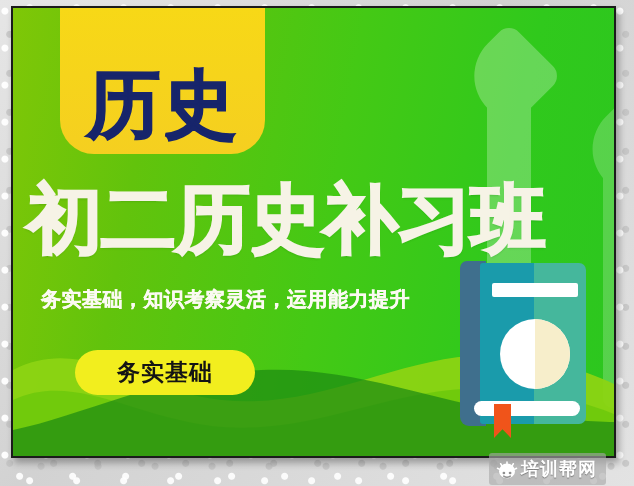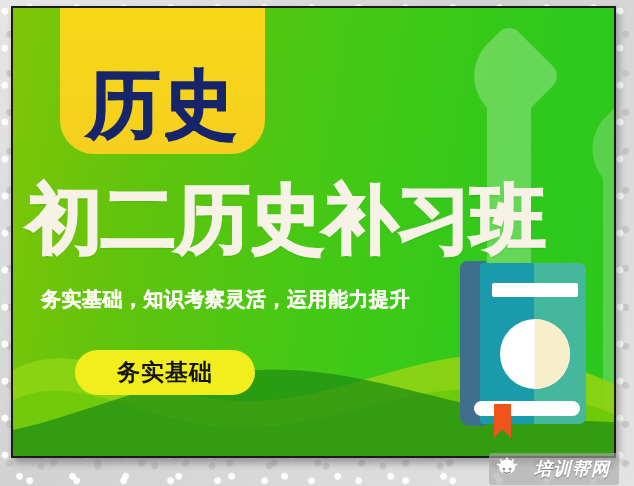--- a/index.html
+++ b/index.html
@@ -117,24 +117,23 @@
     background:#f7eecb;}
   #book-band-bottom{position:absolute;left:14px;top:140px;width:106px;height:15px;
     background:#ffffff;border-radius:8px;}
   #book-bookmark{position:absolute;left:34px;top:143px;width:17px;height:34px;
     background:#f0541a;
     clip-path:polygon(0 0,100% 0,100% 100%,50% 74%,0 100%);}
 
   
   #watermark{
     position:absolute;left:489px;top:453px;
-    display:flex;align-items:flex-start;gap:16px;
+    display:flex;align-items:flex-end;gap:3px;
     padding:4px 9px 4px 7px;border-radius:3px;
     background:rgba(168,168,168,.62);
-    font-style:italic;
   }
   #watermark-icon{width:22px;height:20px;flex:0 0 auto;}
   #watermark-text{
     font-family:"DejaVu Sans","Liberation Sans",sans-serif;
     font-size:18px;font-weight:bold;color:#ffffff;letter-spacing:1px;
     text-shadow:0 1px 1px rgba(0,0,0,.35);
   }
 </style>
 </head>
 <body>

